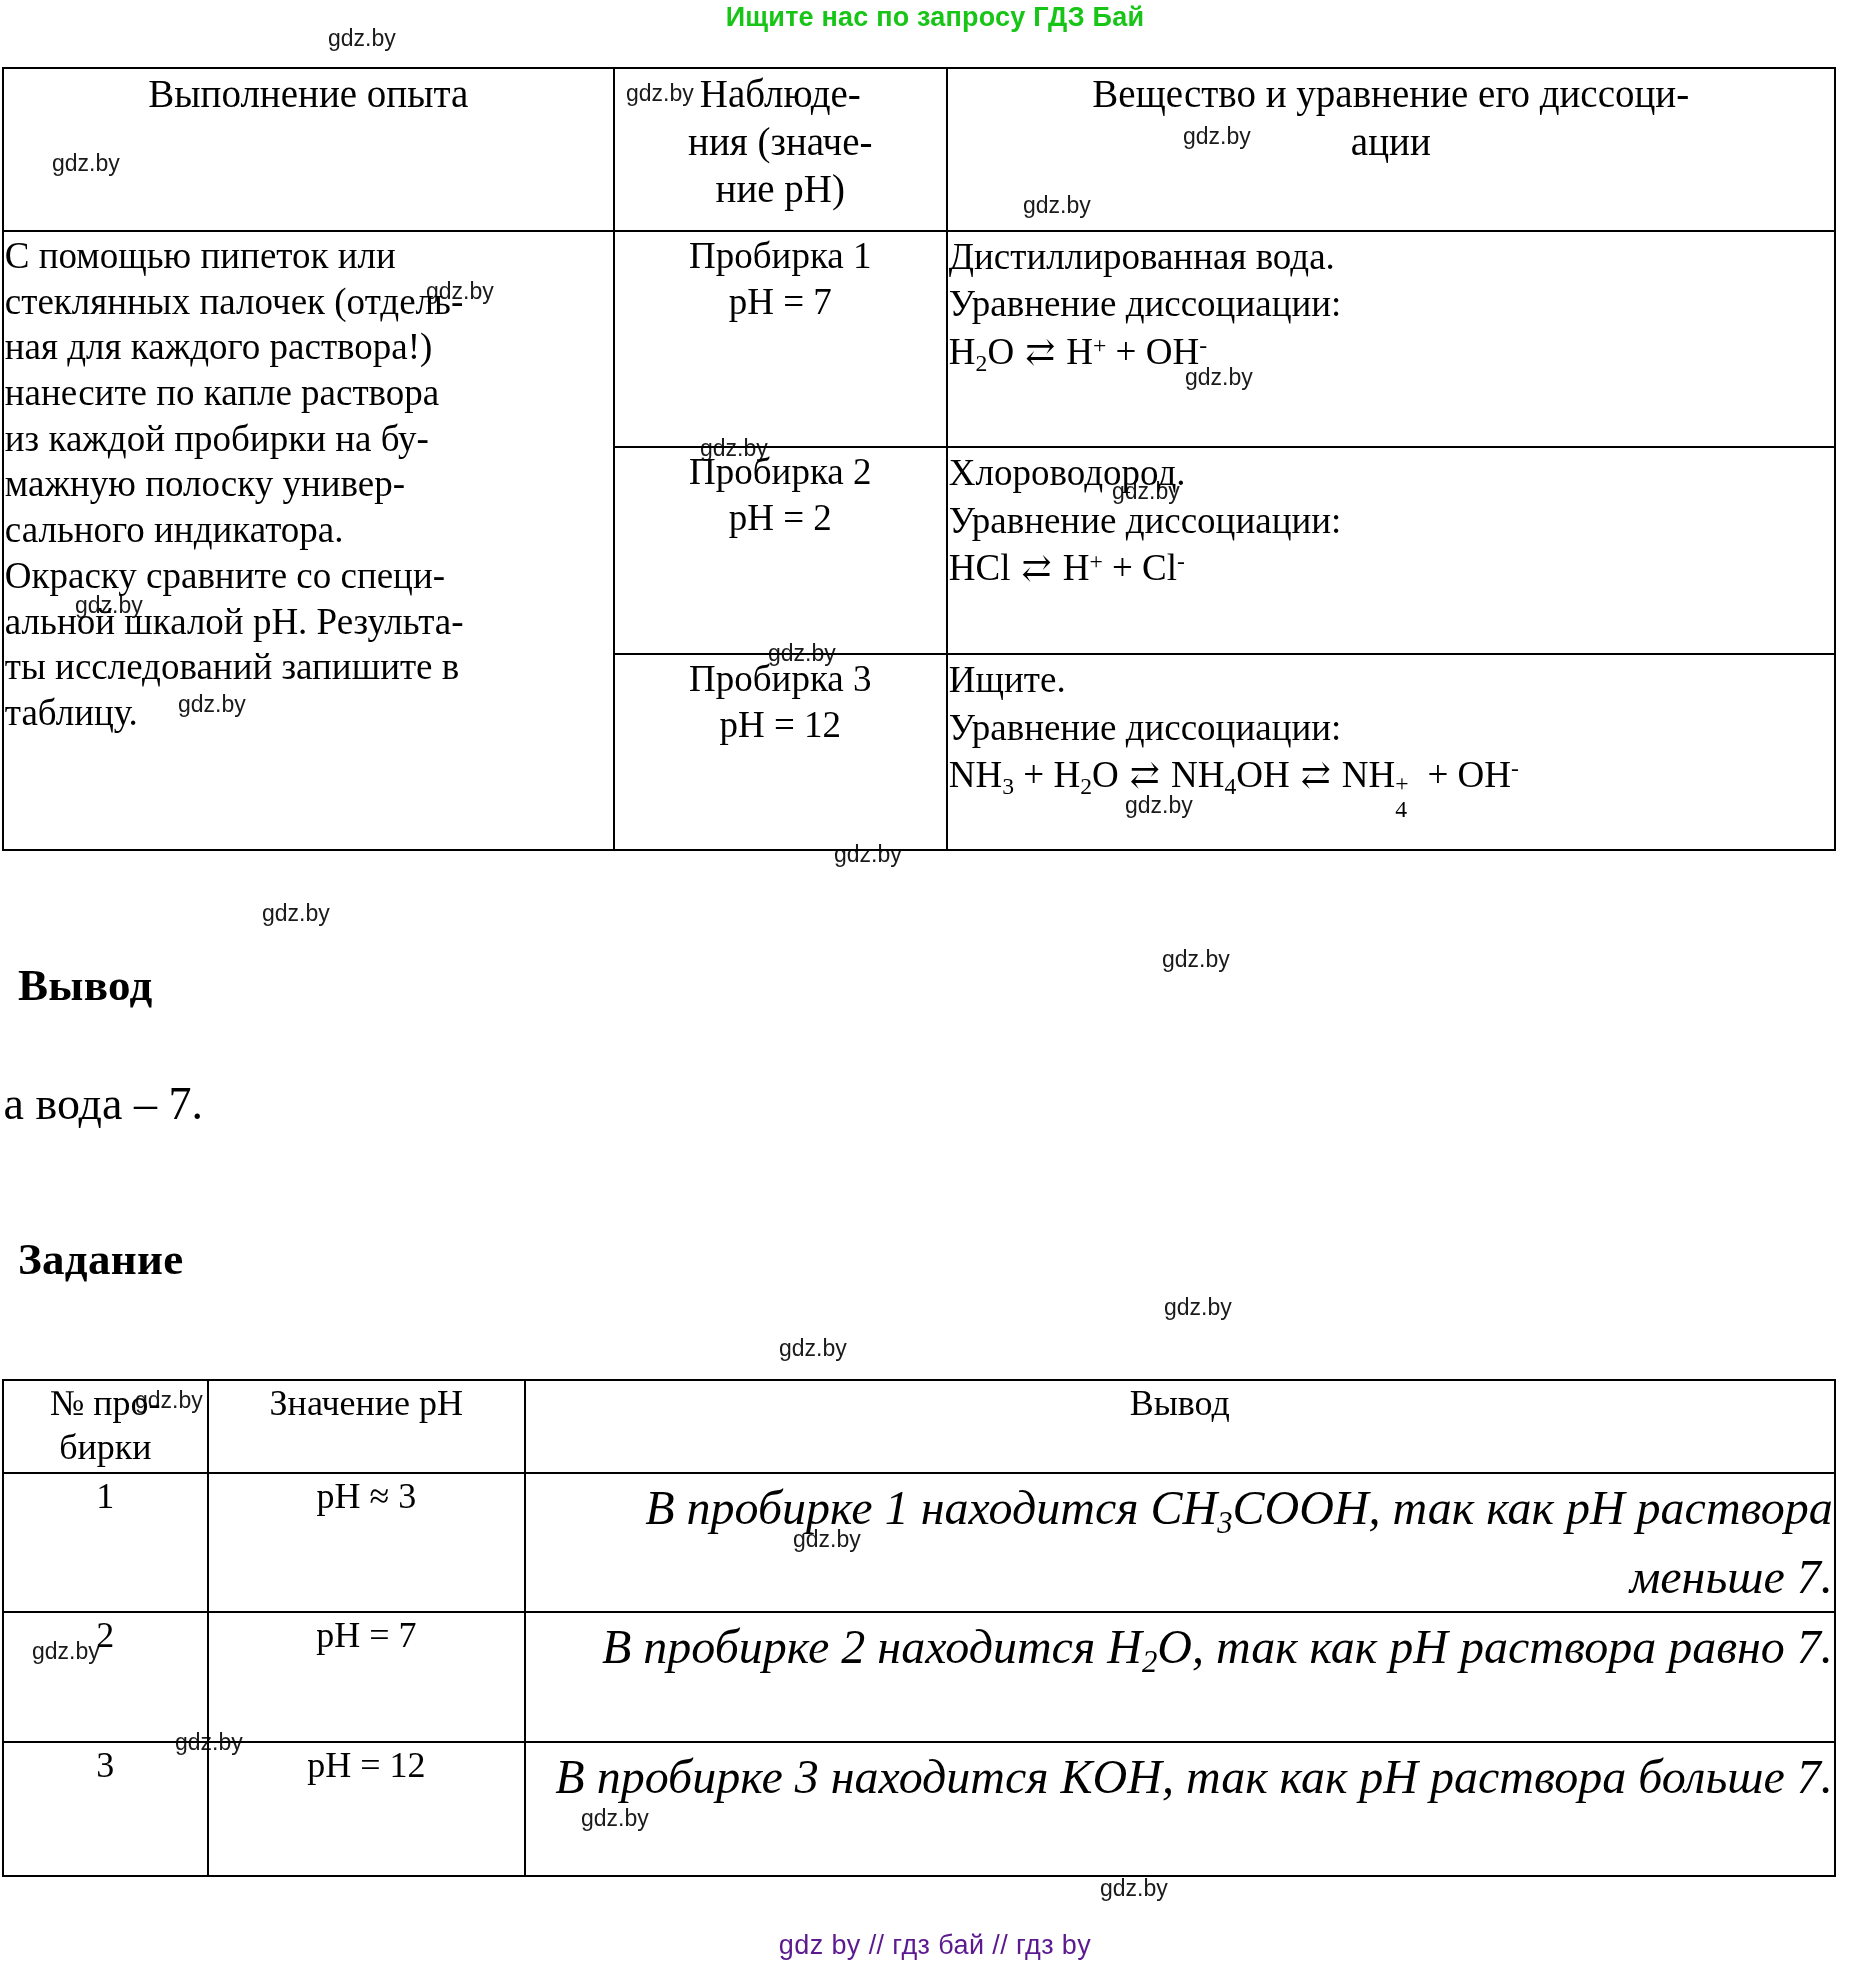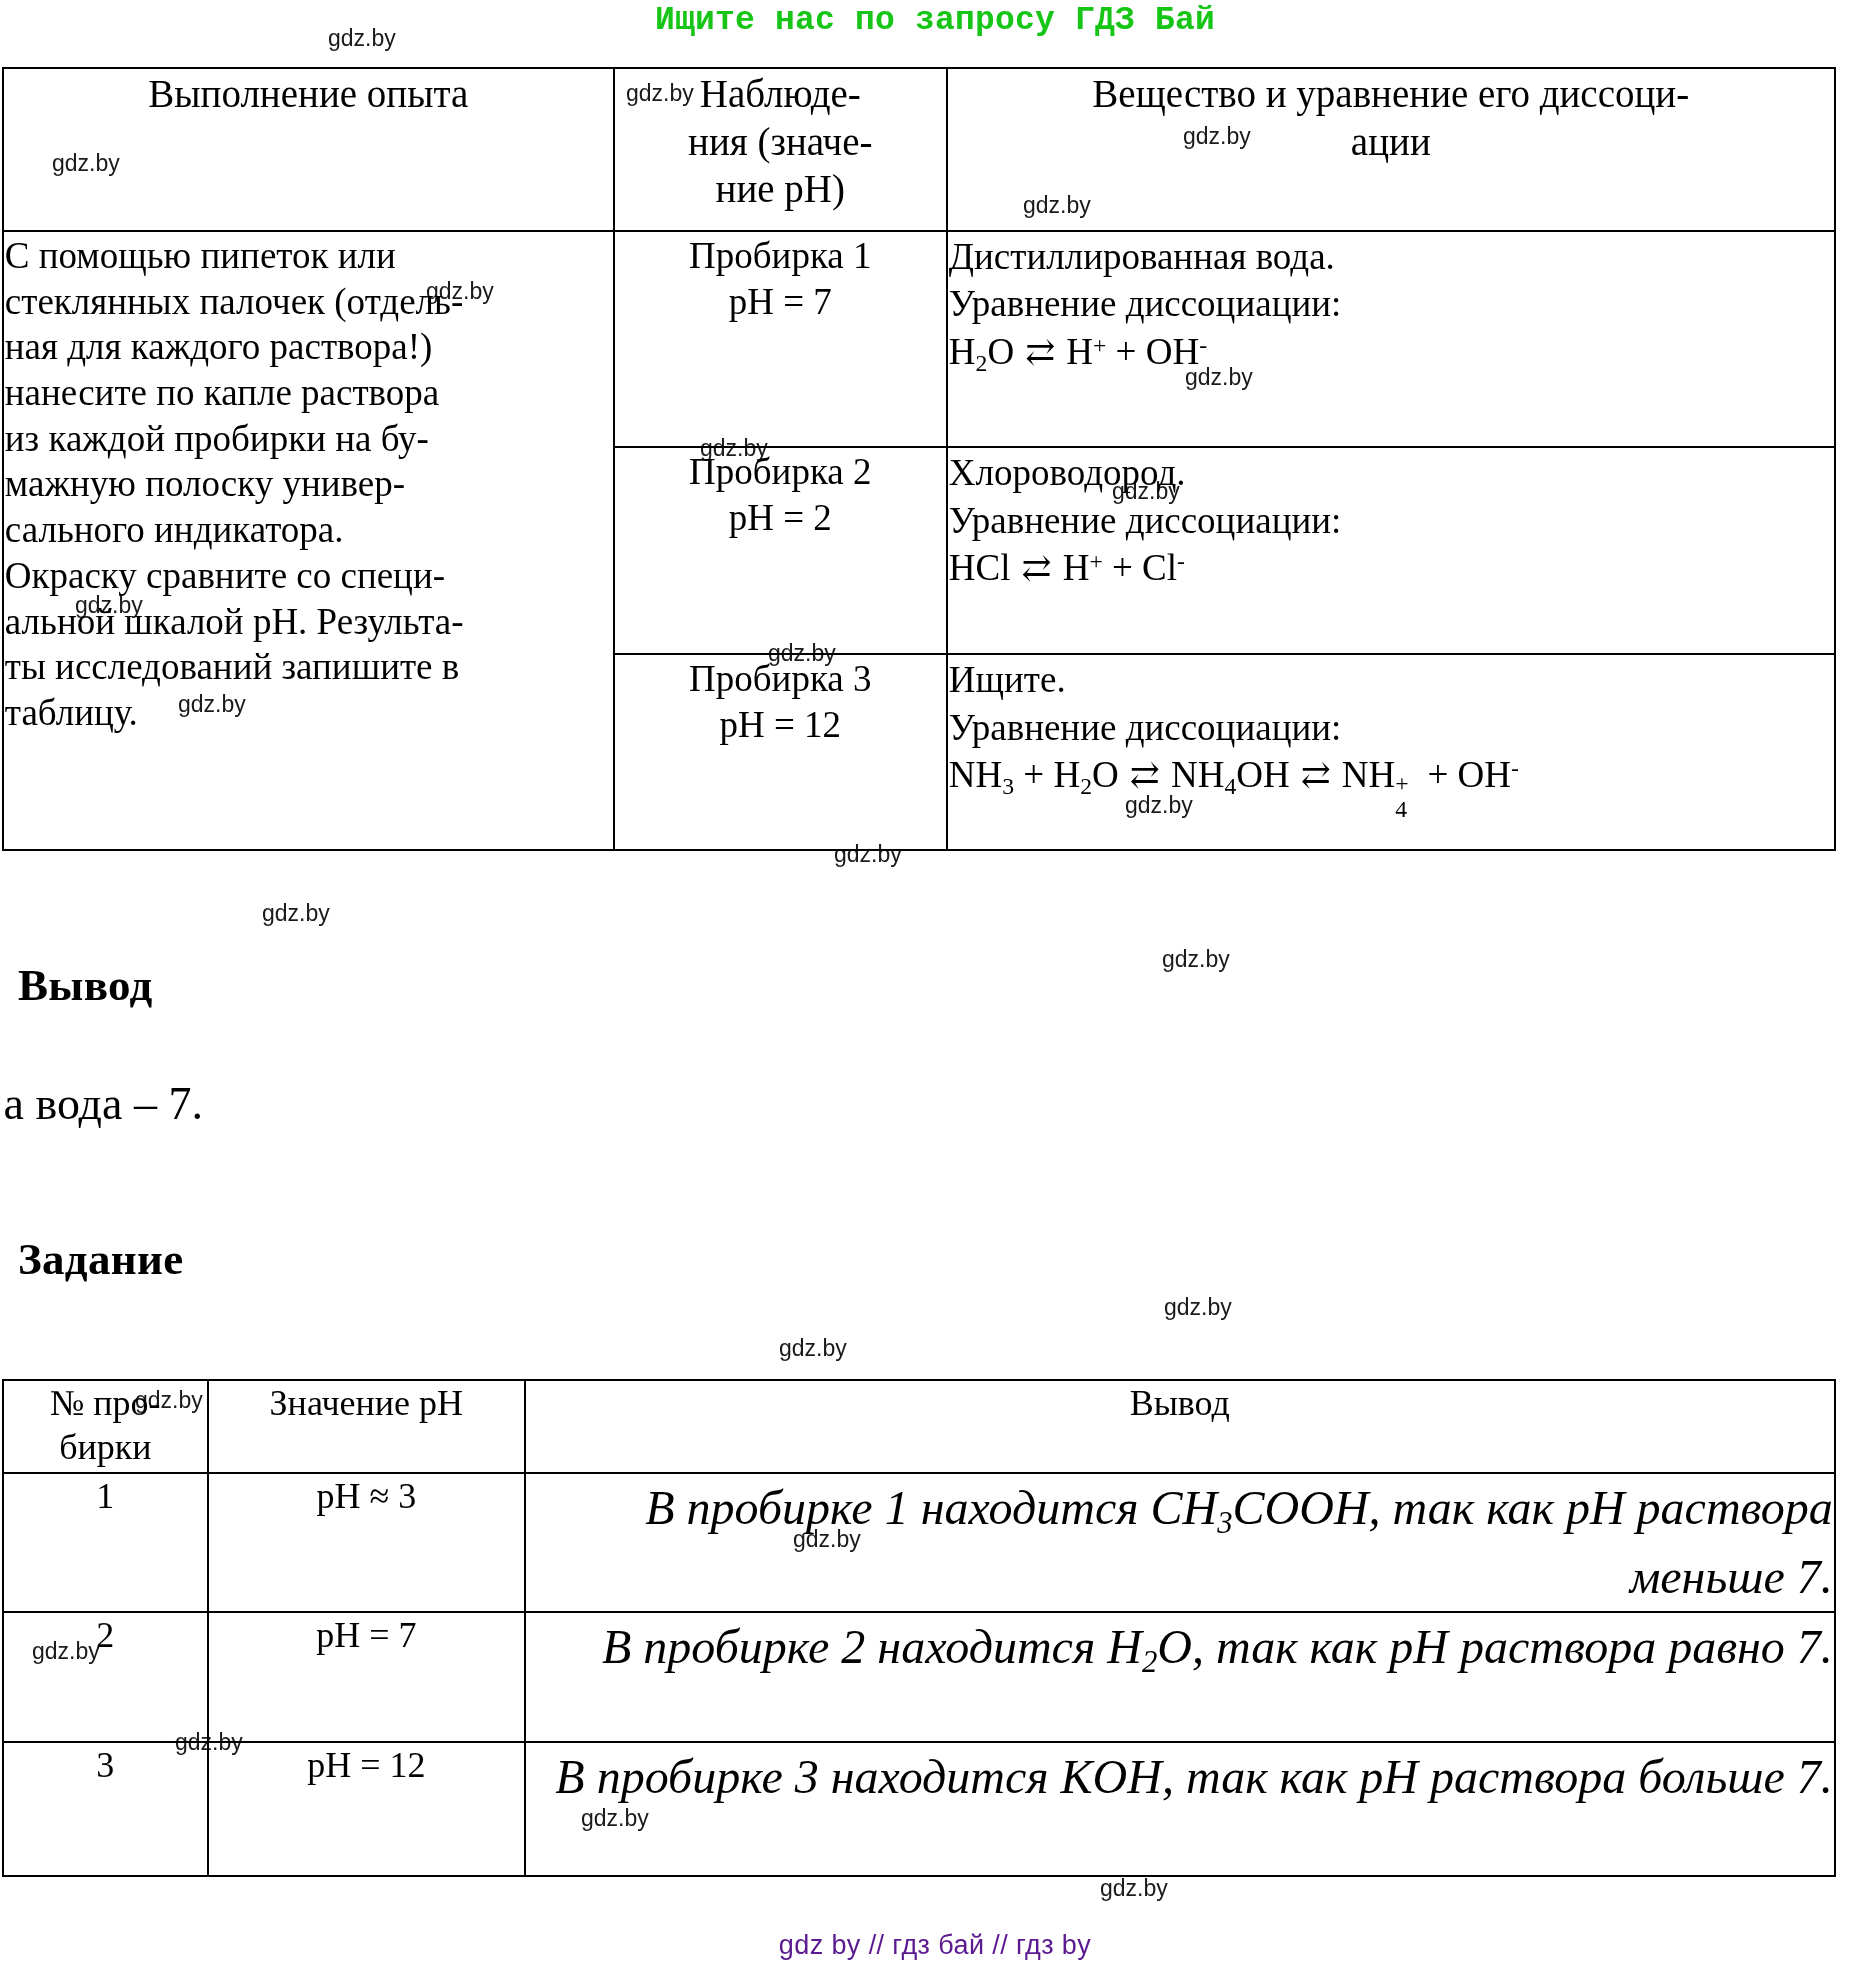--- a/index.html
+++ b/index.html
@@ -16,23 +16,23 @@
     overflow: hidden;
   }
 
   
   .promo {
     position: absolute;
     top: 1.8px;
     left: 0;
     width: 1870px;
     text-align: center;
-    font-family: Liberation Mono, monospace;
+    font-family: Liberation Sans, sans-serif;
     font-weight: bold;
-    font-size: 33px;
+    font-size: 27px;
     color: #16c516;
     letter-spacing: 0.2px;
   }
 
   
   .wm {
     position: absolute;
     font-family: "Liberation Sans", sans-serif;
     font-size: 23px;
     color: #1a1a1a;

